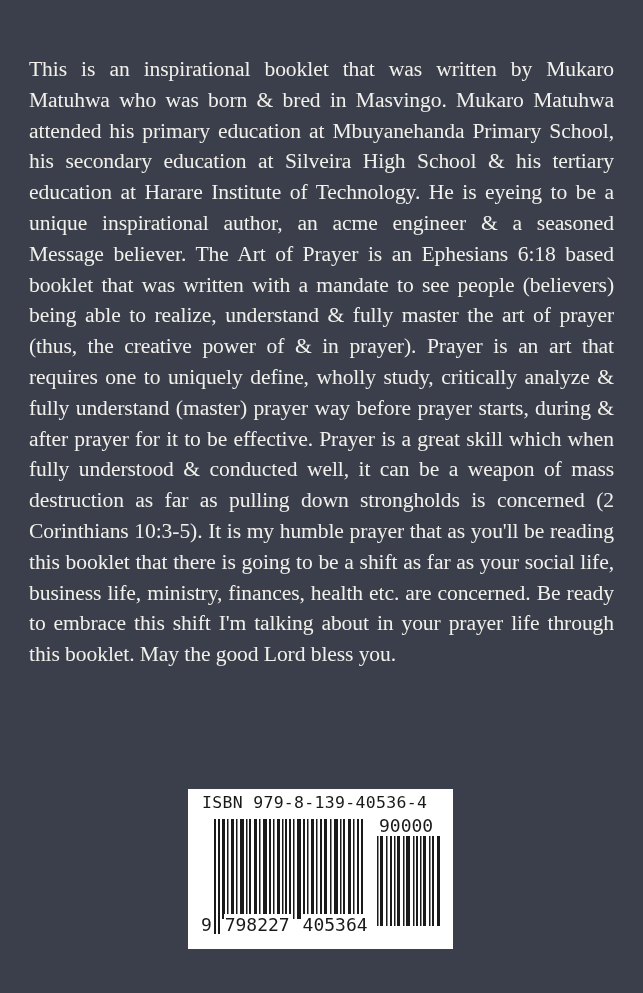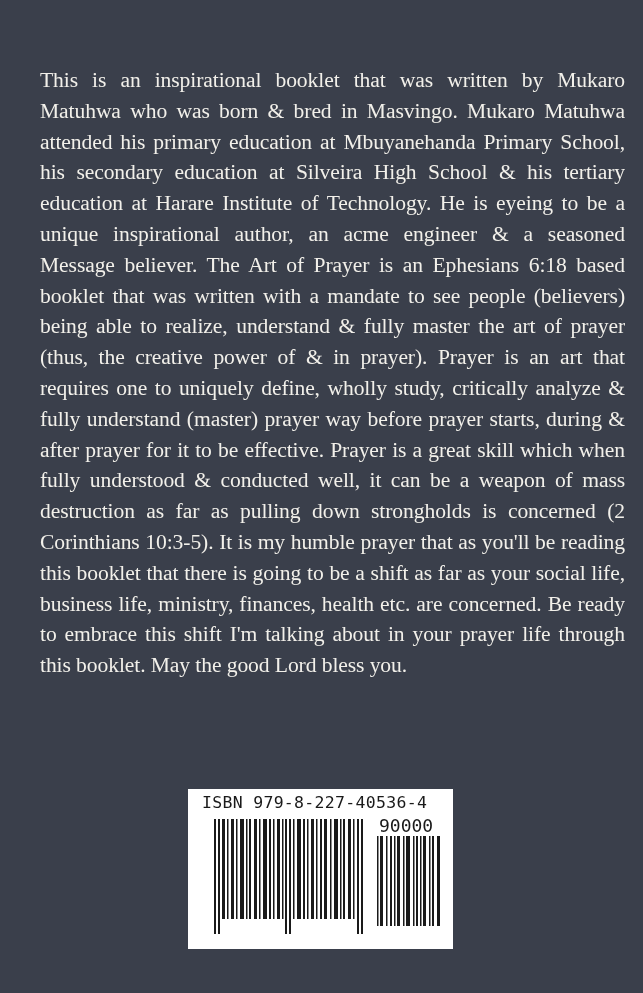--- a/index.html
+++ b/index.html
@@ -11,21 +11,21 @@
   }
   .blurb {
     position: absolute;
     left: 29px; top: 54px;
     width: 585px;
     color: #f2f0ea;
     font-family: "Liberation Serif", "DejaVu Serif", serif;
     font-size: 21.6px;
     line-height: 30.8px;
     text-align: justify;
-    margin: 11px;
+    margin: 0;
     letter-spacing: -0.1px;
   }
   .barcode-box {
     position: absolute;
     left: 188px; top: 789px;
     width: 265px; height: 160px;
     background: #ffffff;
   }
   .isbn-text {
     position: absolute;
@@ -64,21 +64,21 @@
     background: transparent;
   }
   .ean-digits span { background: #fff; padding: 0 1px; }
 </style>
 </head>
 <body>
 
 <p class="blurb">This is an inspirational booklet that was written by Mukaro Matuhwa who was born &amp; bred in Masvingo. Mukaro Matuhwa attended his primary education at Mbuyanehanda Primary School, his secondary education at Silveira High School &amp; his tertiary education at Harare Institute of Technology. He is eyeing to be a unique inspirational author, an acme engineer &amp; a seasoned Message believer. The Art of Prayer is an Ephesians 6:18 based booklet that was written with a mandate to see people (believers) being able to realize, understand &amp; fully master the art of prayer (thus, the creative power of &amp; in prayer). Prayer is an art that requires one to uniquely define, wholly study, critically analyze &amp; fully understand (master) prayer way before prayer starts, during &amp; after prayer for it to be effective. Prayer is a great skill which when fully understood &amp; conducted well, it can be a weapon of mass destruction as far as pulling down strongholds is concerned (2 Corinthians 10:3-5). It is my humble prayer that as you'll be reading this booklet that there is going to be a shift as far as your social life, business life, ministry, finances, health etc. are concerned. Be ready to embrace this shift I'm talking about in your prayer life through this booklet. May the good Lord bless you.</p>
 
 <div class="barcode-box">
-  <div class="isbn-text">ISBN 979-8-227-40536-4</div>
+  <div class="isbn-text">ISBN 979-8-139-40536-4</div>
 
   <svg class="bars" viewBox="0 0 155 115" preserveAspectRatio="none">
     <g fill="#1a1a1a">
       <rect x="0" y="0" width="2" height="115"></rect>
       <rect x="4" y="0" width="2" height="115"></rect>
       <rect x="8" y="0" width="3" height="100"></rect>
       <rect x="13" y="0" width="1.5" height="100"></rect>
       <rect x="17" y="0" width="3" height="100"></rect>
       <rect x="22" y="0" width="1.5" height="100"></rect>
       <rect x="26" y="0" width="4" height="100"></rect>
@@ -127,13 +127,18 @@
       <rect x="36" y="0" width="1.5" height="90"></rect>
       <rect x="39" y="0" width="2" height="90"></rect>
       <rect x="43" y="0" width="1.5" height="90"></rect>
       <rect x="46" y="0" width="3" height="90"></rect>
       <rect x="52" y="0" width="1.5" height="90"></rect>
       <rect x="55" y="0" width="2" height="90"></rect>
       <rect x="60" y="0" width="3" height="90"></rect>
     </g>
   </svg>
 
+  <div class="ean-digits">
+    <span>9</span>
+    <span>798227</span>
+    <span>405364</span>
+  </div>
 </div>
 
 </body></html>

